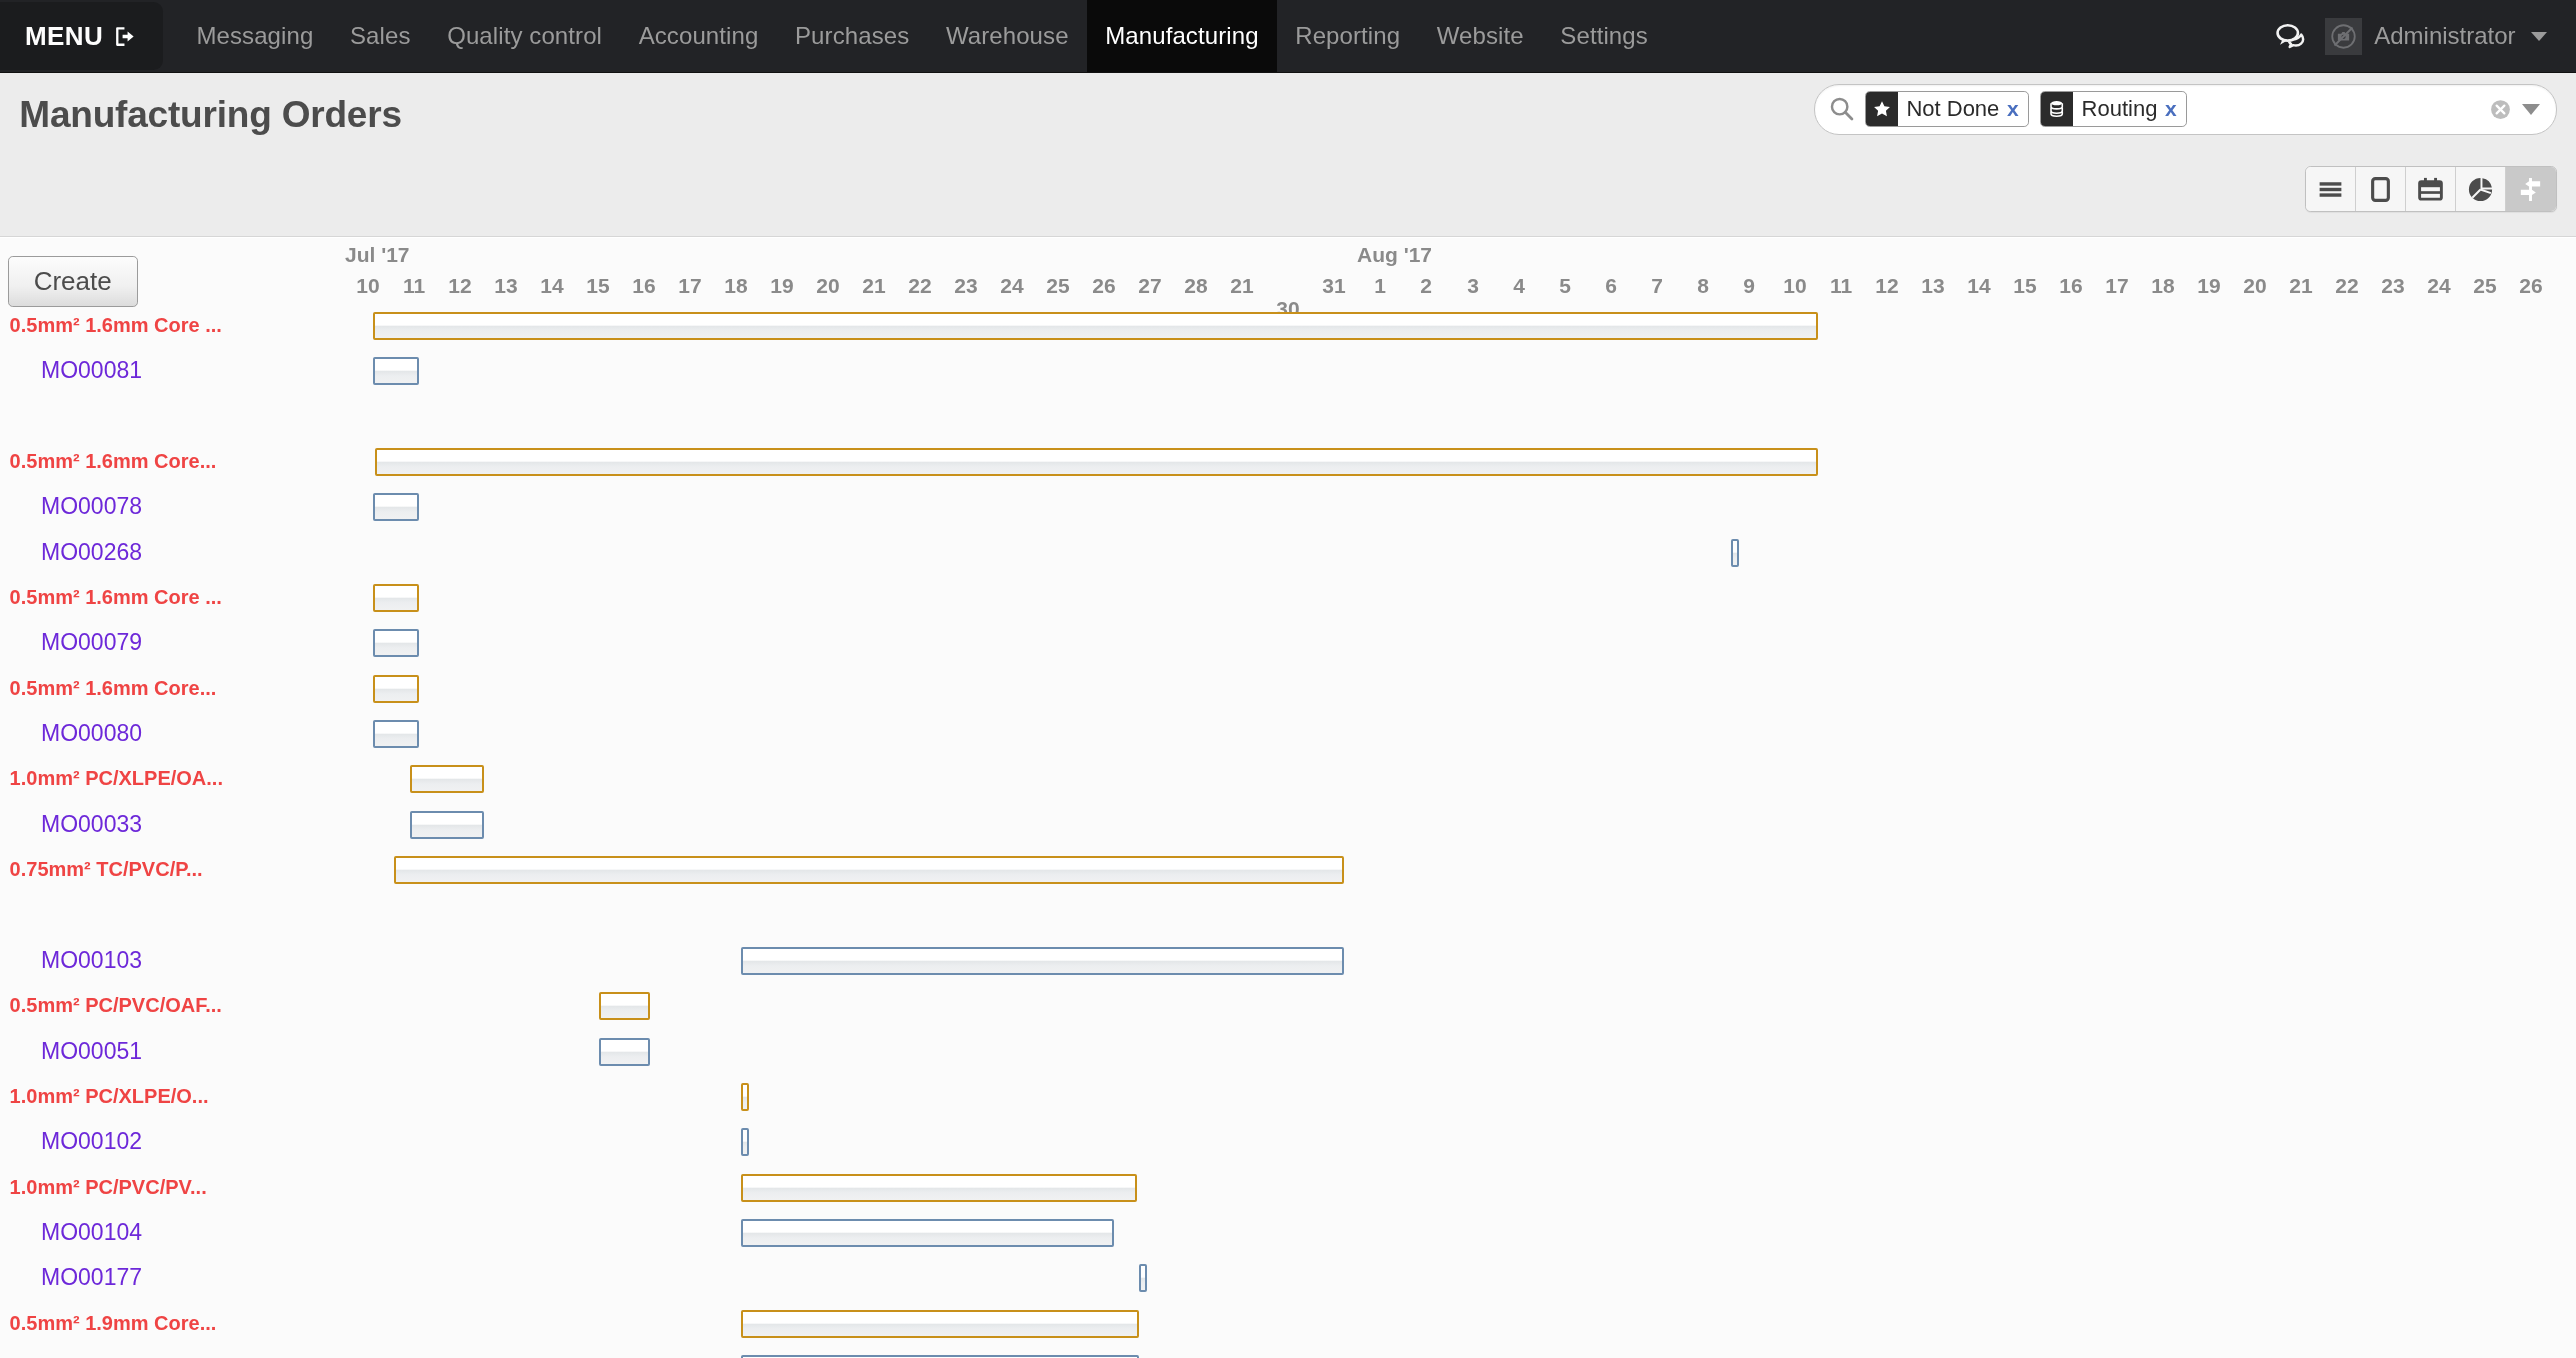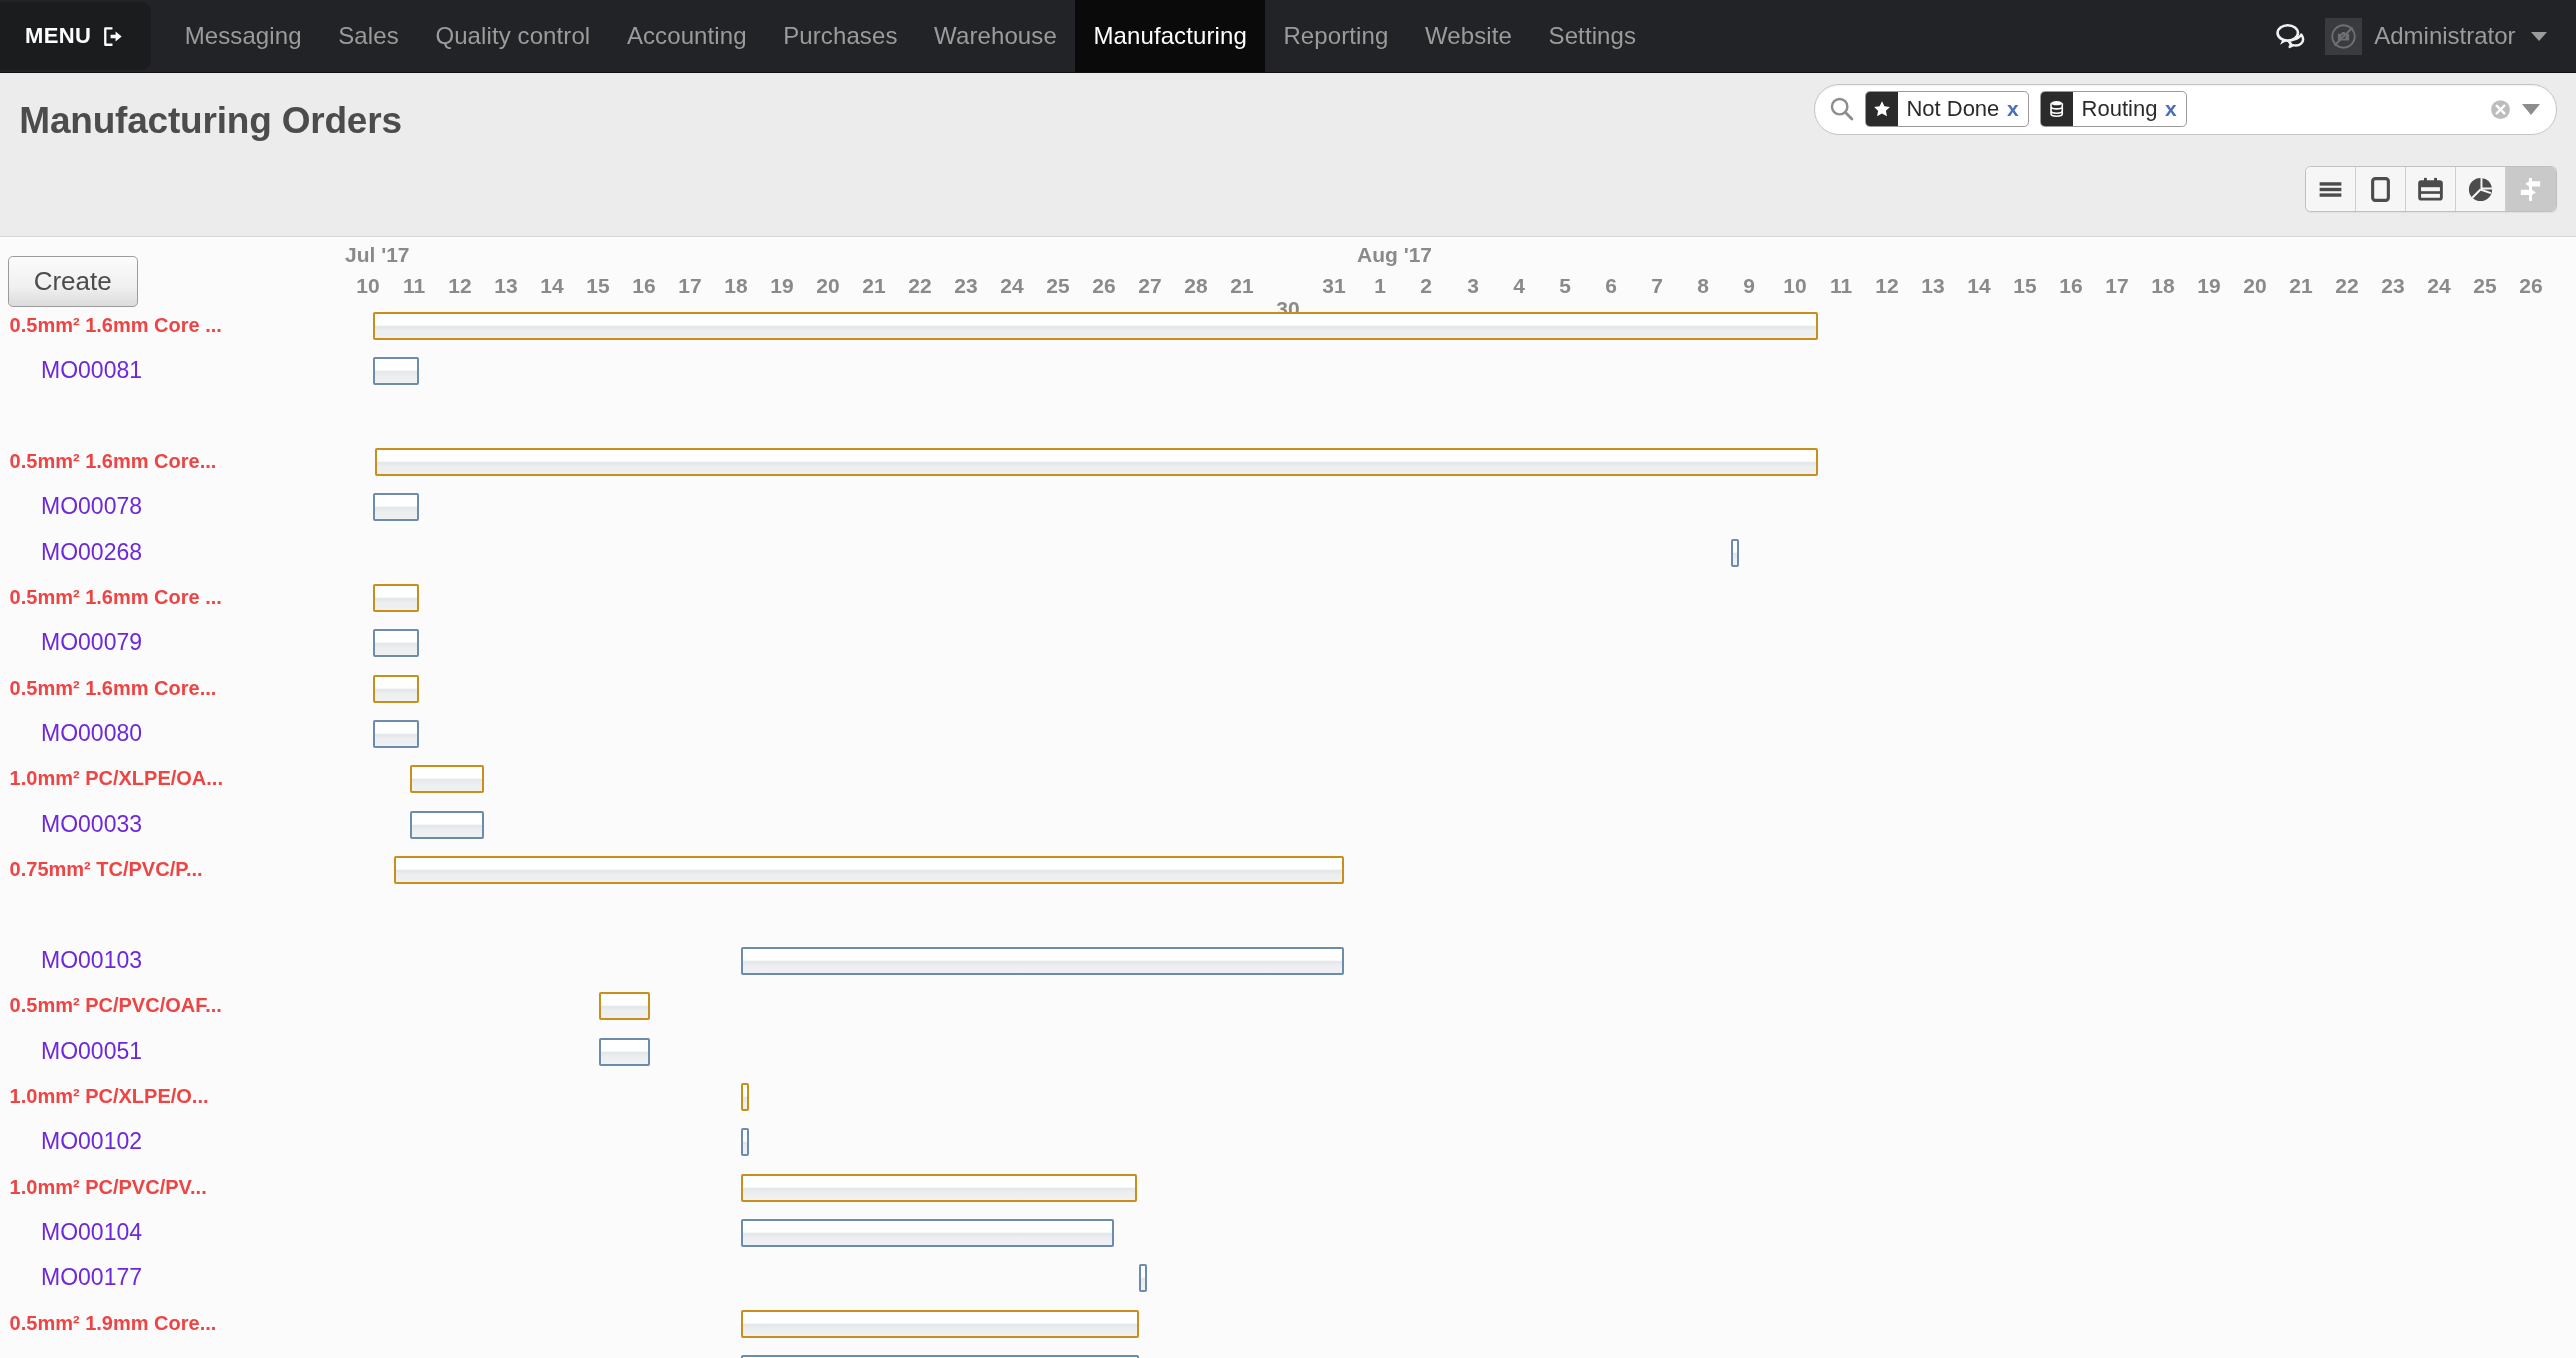--- a/index.html
+++ b/index.html
@@ -21,21 +21,21 @@
     border-bottom: 1px solid #111;
   }
   #menu-btn {
     display: flex; align-items: center; justify-content: center;
     gap: 9.6px;
     padding: 0 25px;
     background: #1b1c1e;
     border-top-right-radius: 9.6px;
     border-bottom-right-radius: 9.6px;
     color: #fdfdfd;
-    font-size: 22px;
+    font-size: 26px;
     font-weight: 700;
     letter-spacing: 0.4px;
     cursor: pointer;
     margin: 1.9px 0 1.9px 0;
   }
   #menu-btn .mlabel { line-height: 1; }
   .exit-ico { display:flex; align-items:center; }
 
   #navtabs {
     display: flex; align-items: stretch;
@@ -82,21 +82,21 @@
   }
 
   
   #ctrlpanel {
     position: absolute; top: 73px; left: 0;
     width: 2576px; height: 164px;
     background: #ececec;
     border-bottom: 1px solid #d6d6d6;
   }
   #page-title {
-    position: absolute; top: 27px; left: 19.3px;
+    position: absolute; top: 21px; left: 19.3px;
     font-size: 37px; font-weight: 700;
     color: #4c4c4c;
     letter-spacing: -0.2px;
   }
 
   
   #searchbox {
     position: absolute; top: 10.6px; right: 19.3px;
     width: 743px; height: 51px;
     background: #ffffff;

